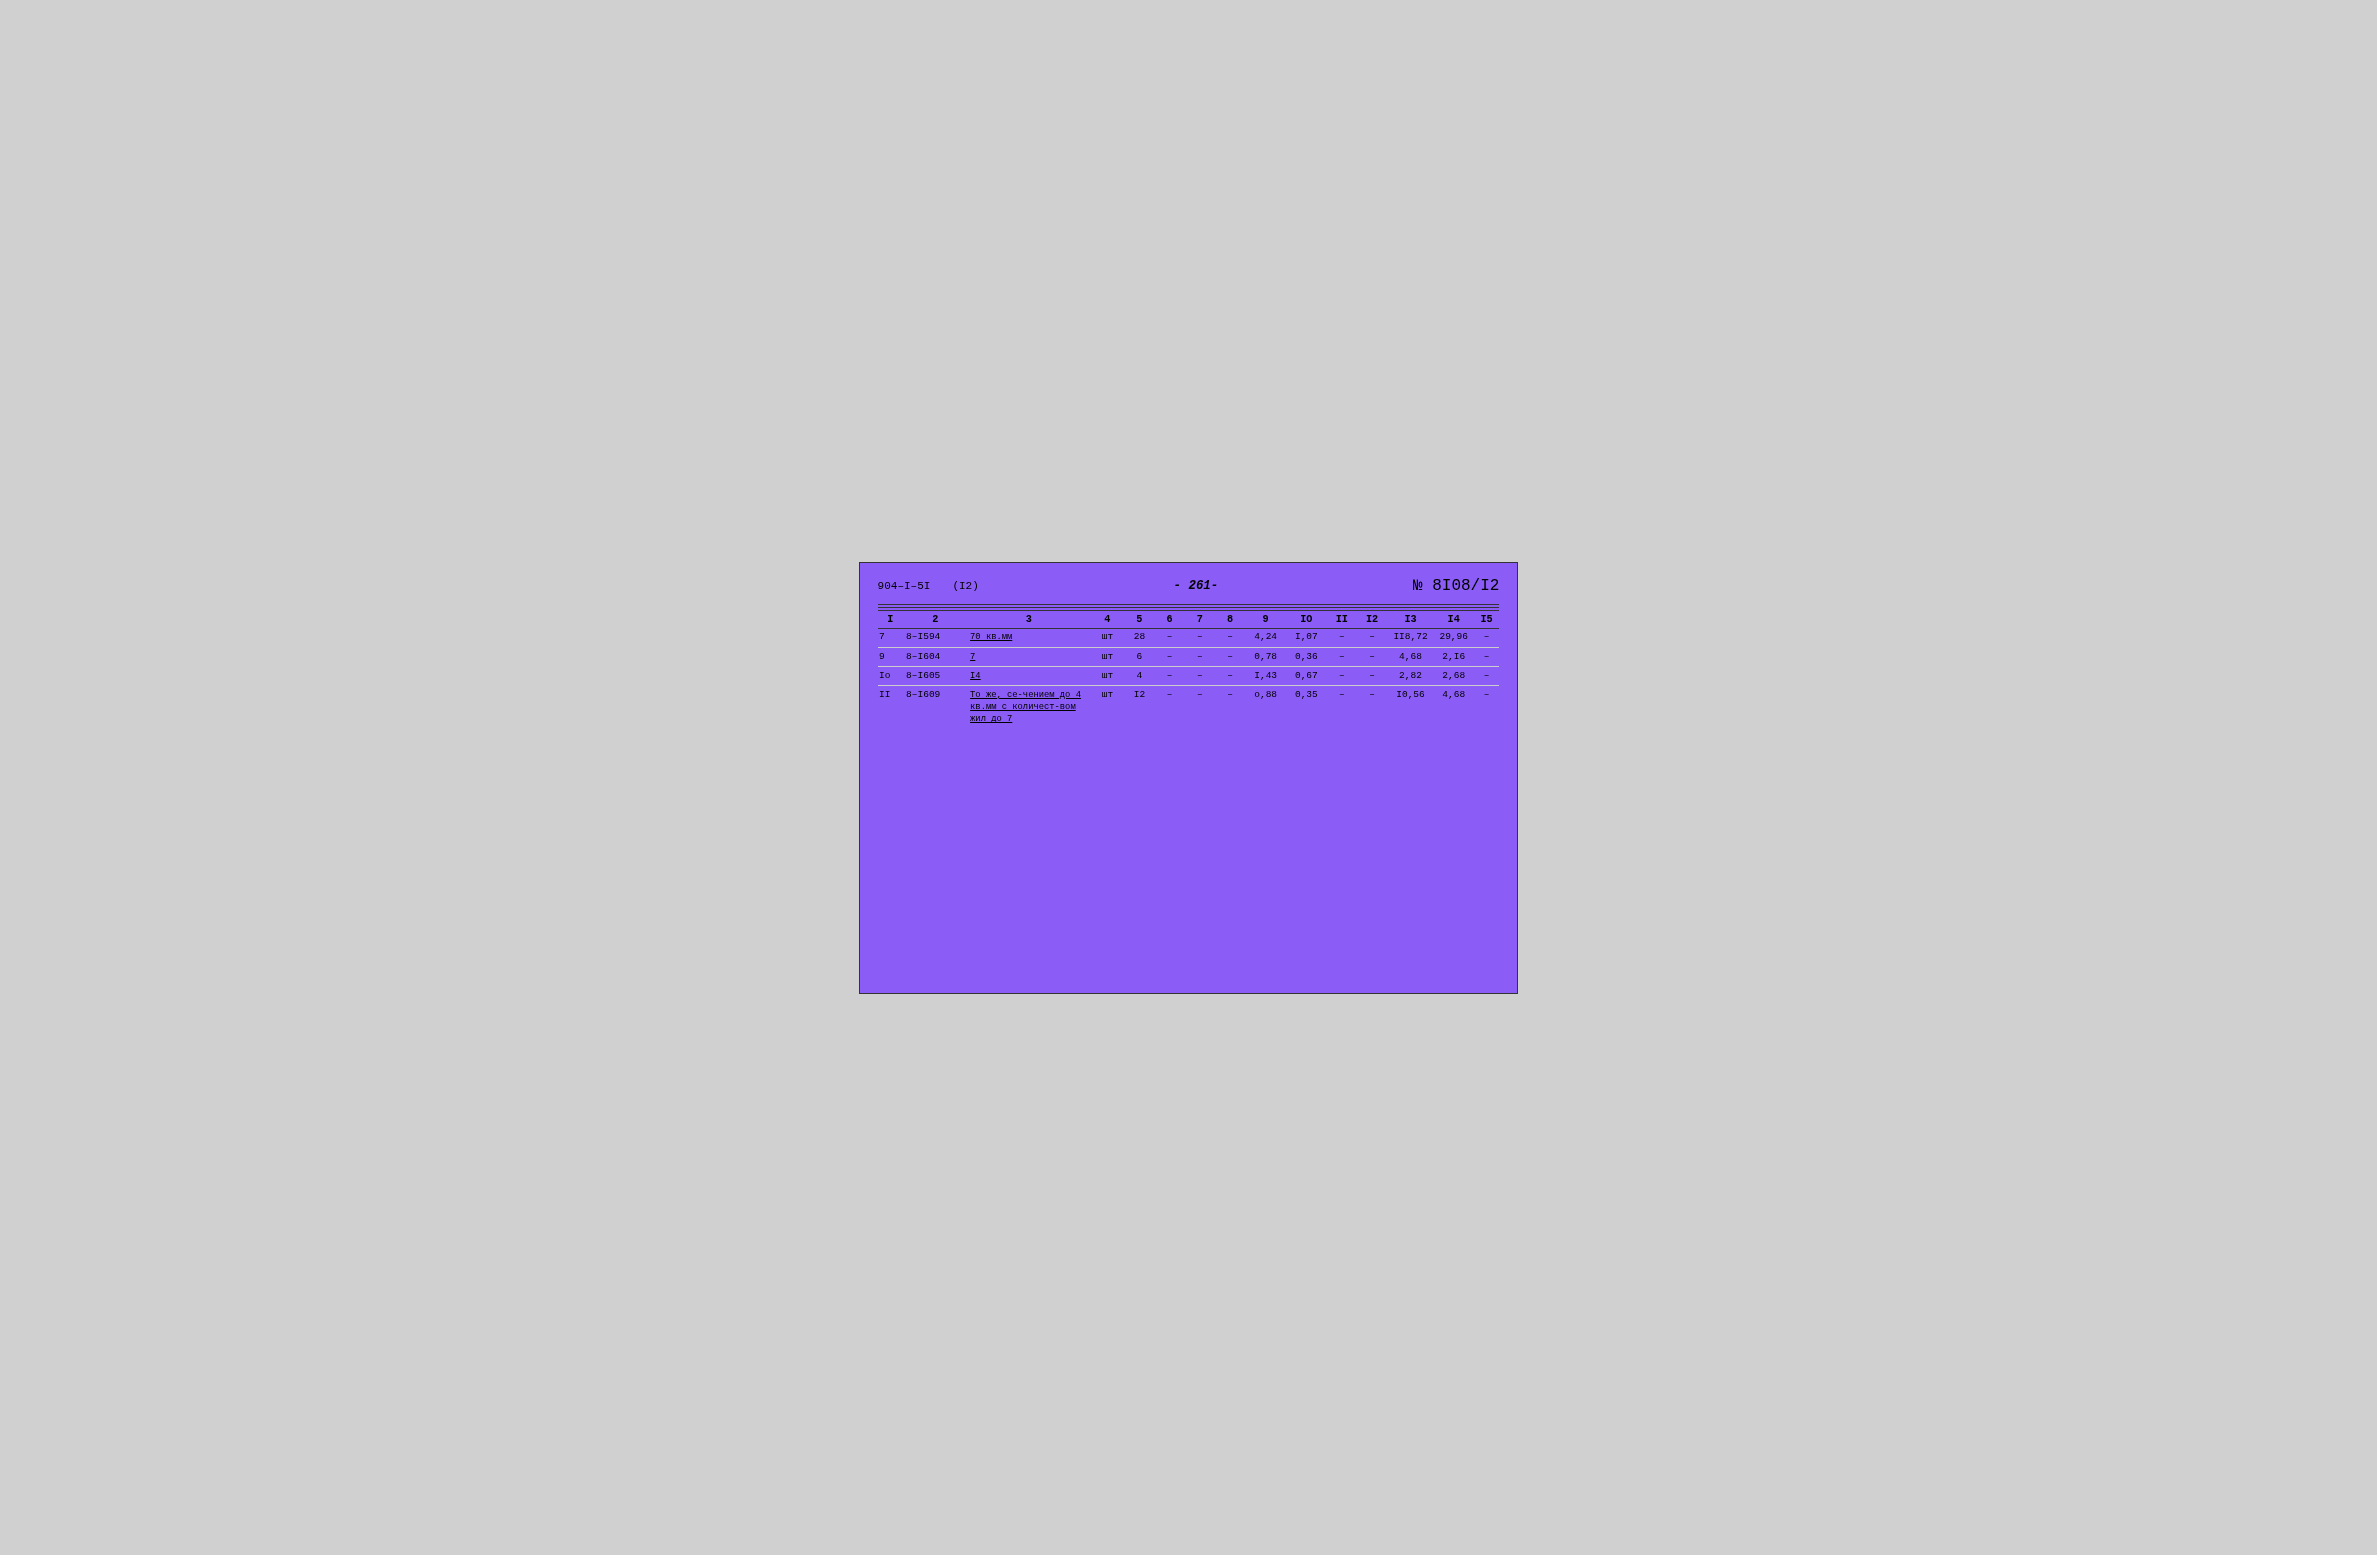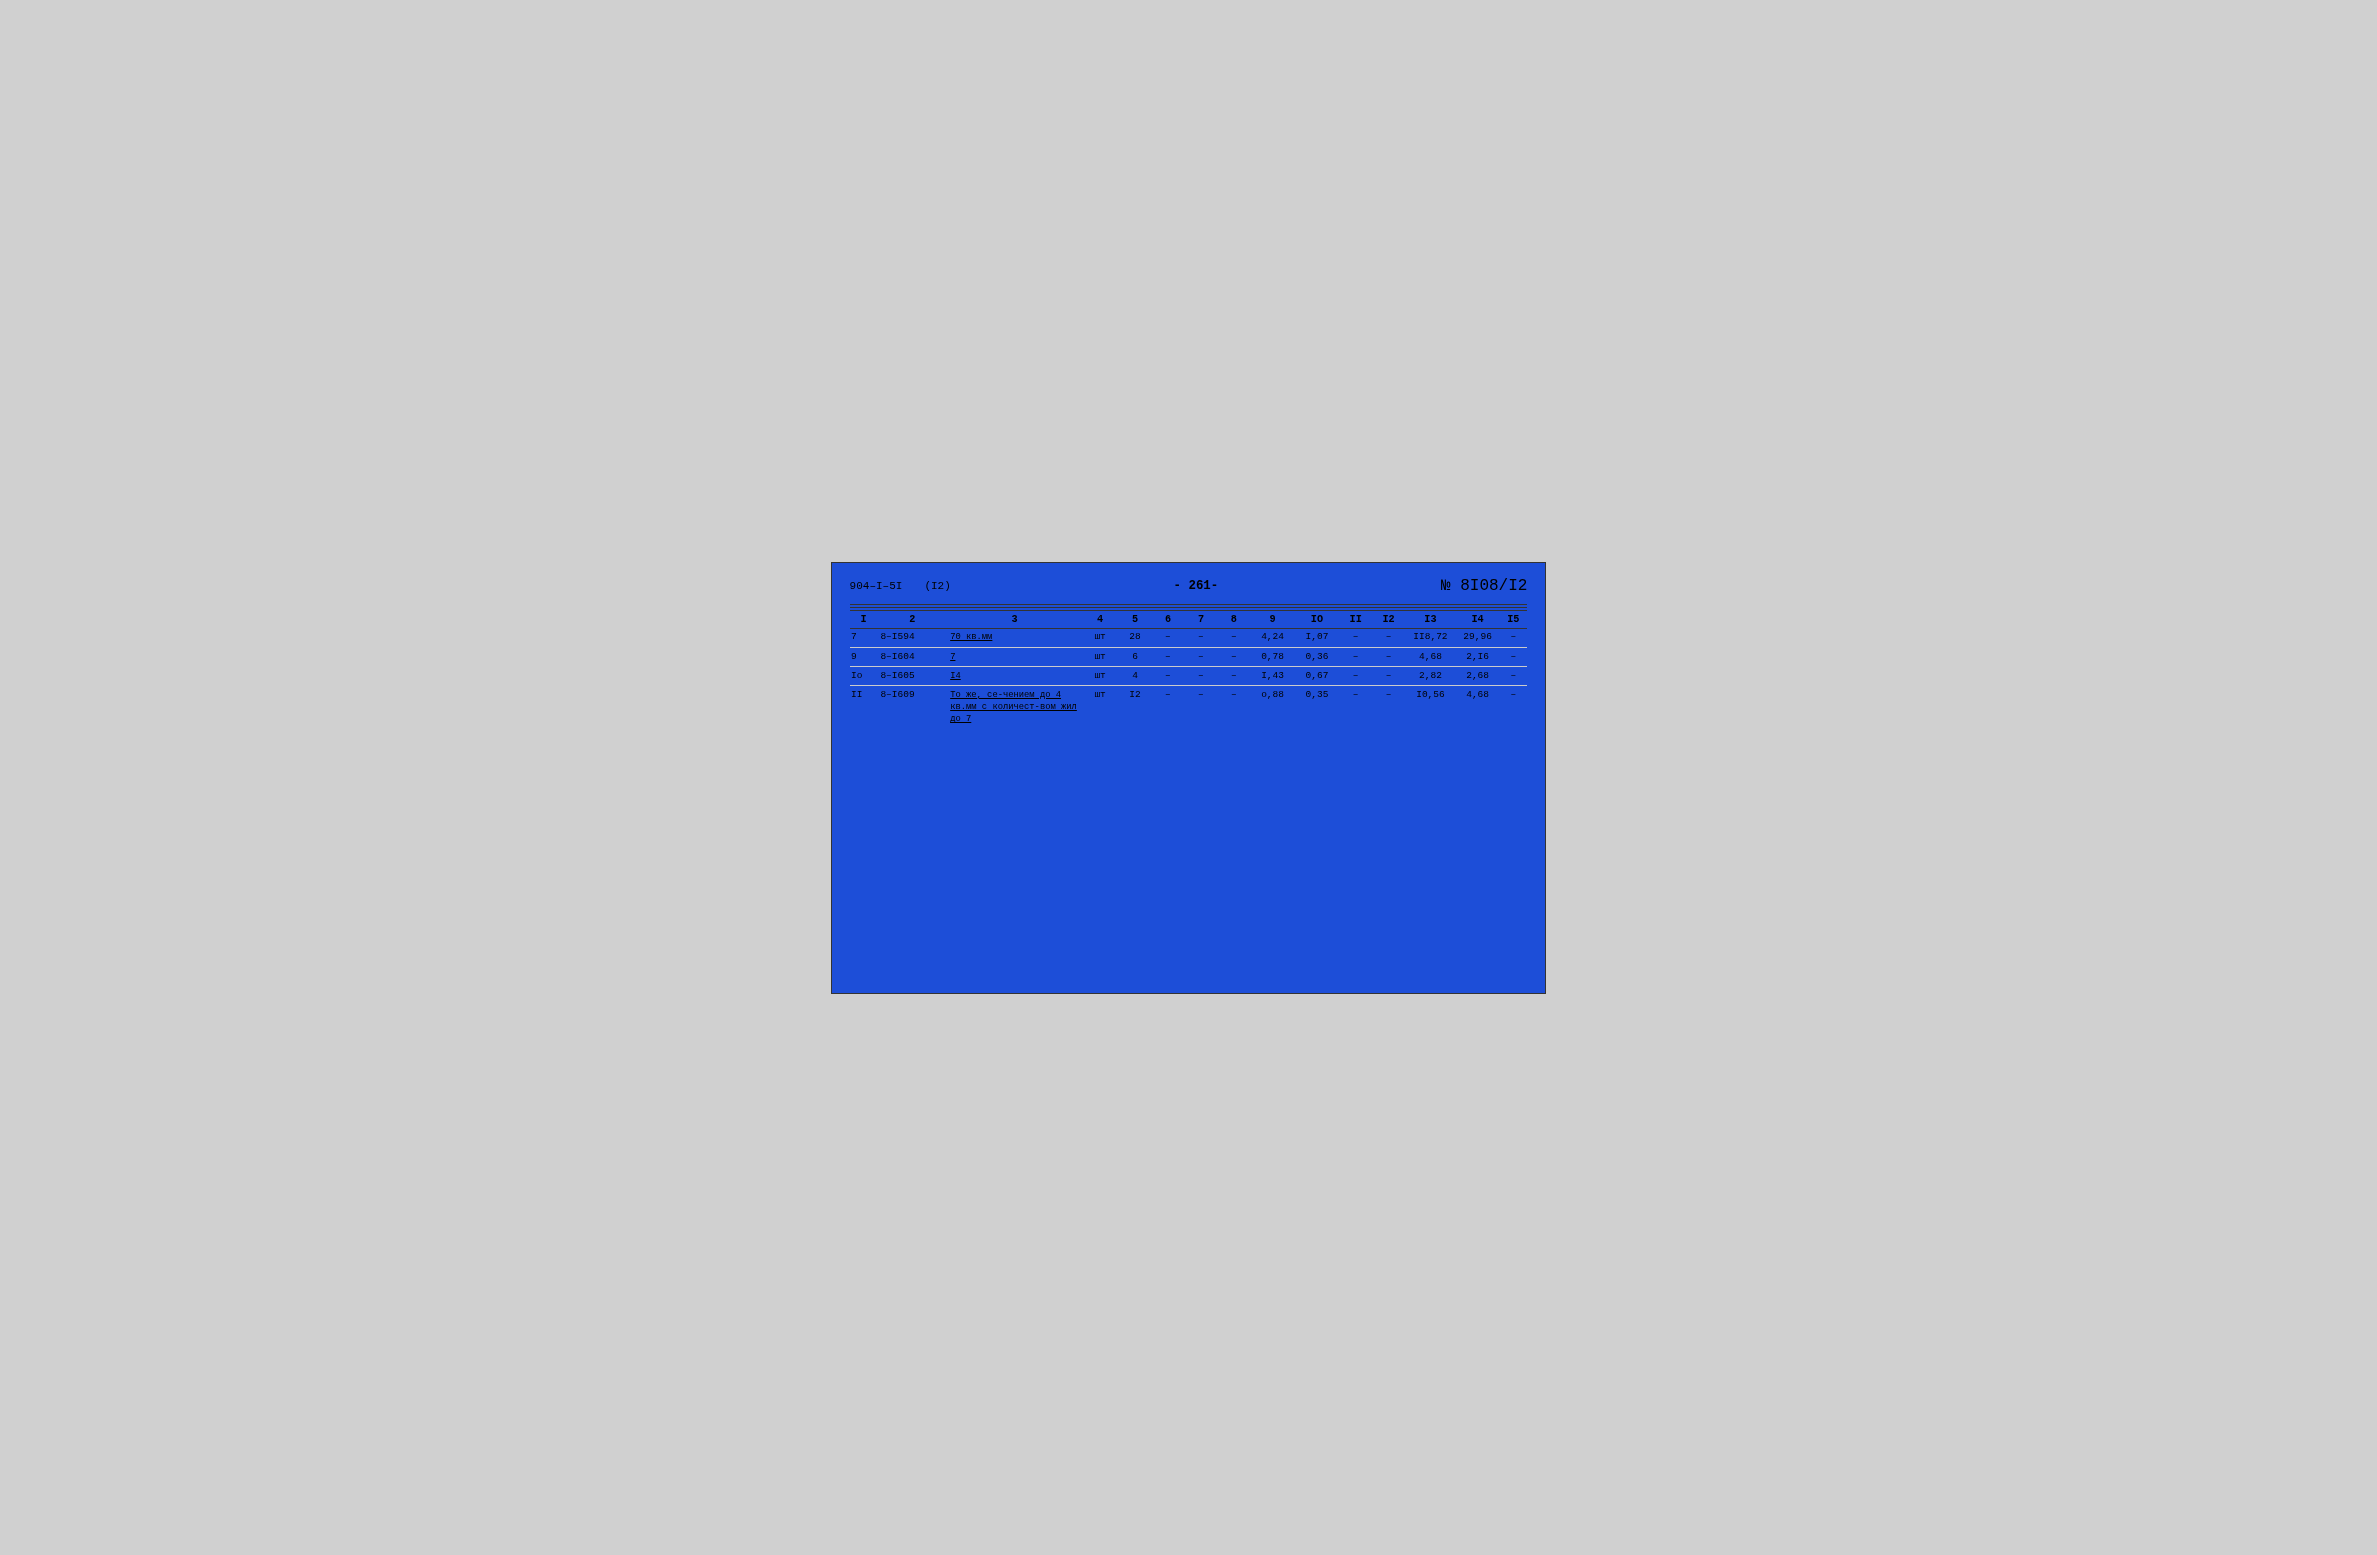--- a/index.html
+++ b/index.html
@@ -11,42 +11,43 @@
     body {
       background: #d0d0d0;
       display: flex;
       justify-content: center;
       align-items: center;
       min-height: 100vh;
       font-family: 'Courier New', Courier, monospace;
     }
 
     .page {
-      background: #1d4ed8;
-      width: 715px;
+      background: #8b5cf6;
+      width: 659px;
       min-height: 432px;
       border: 1.5px solid #333;
       padding: 14.6px 17.6px 22px 17.6px;
       position: relative;
     }
 
     .page-header {
       display: flex;
       justify-content: space-between;
       align-items: center;
       margin-bottom: 8.8px;
       font-size: 11px;
     }
 
     .header-left {
       display: flex;
       gap: 22px;
     }
 
     .header-center {
+      font-style: italic;
       font-size: 12.4px;
       font-weight: bold;
     }
 
     .header-right {
       font-size: 16px;
     }
 
     .table-container {
       width: 100%;

